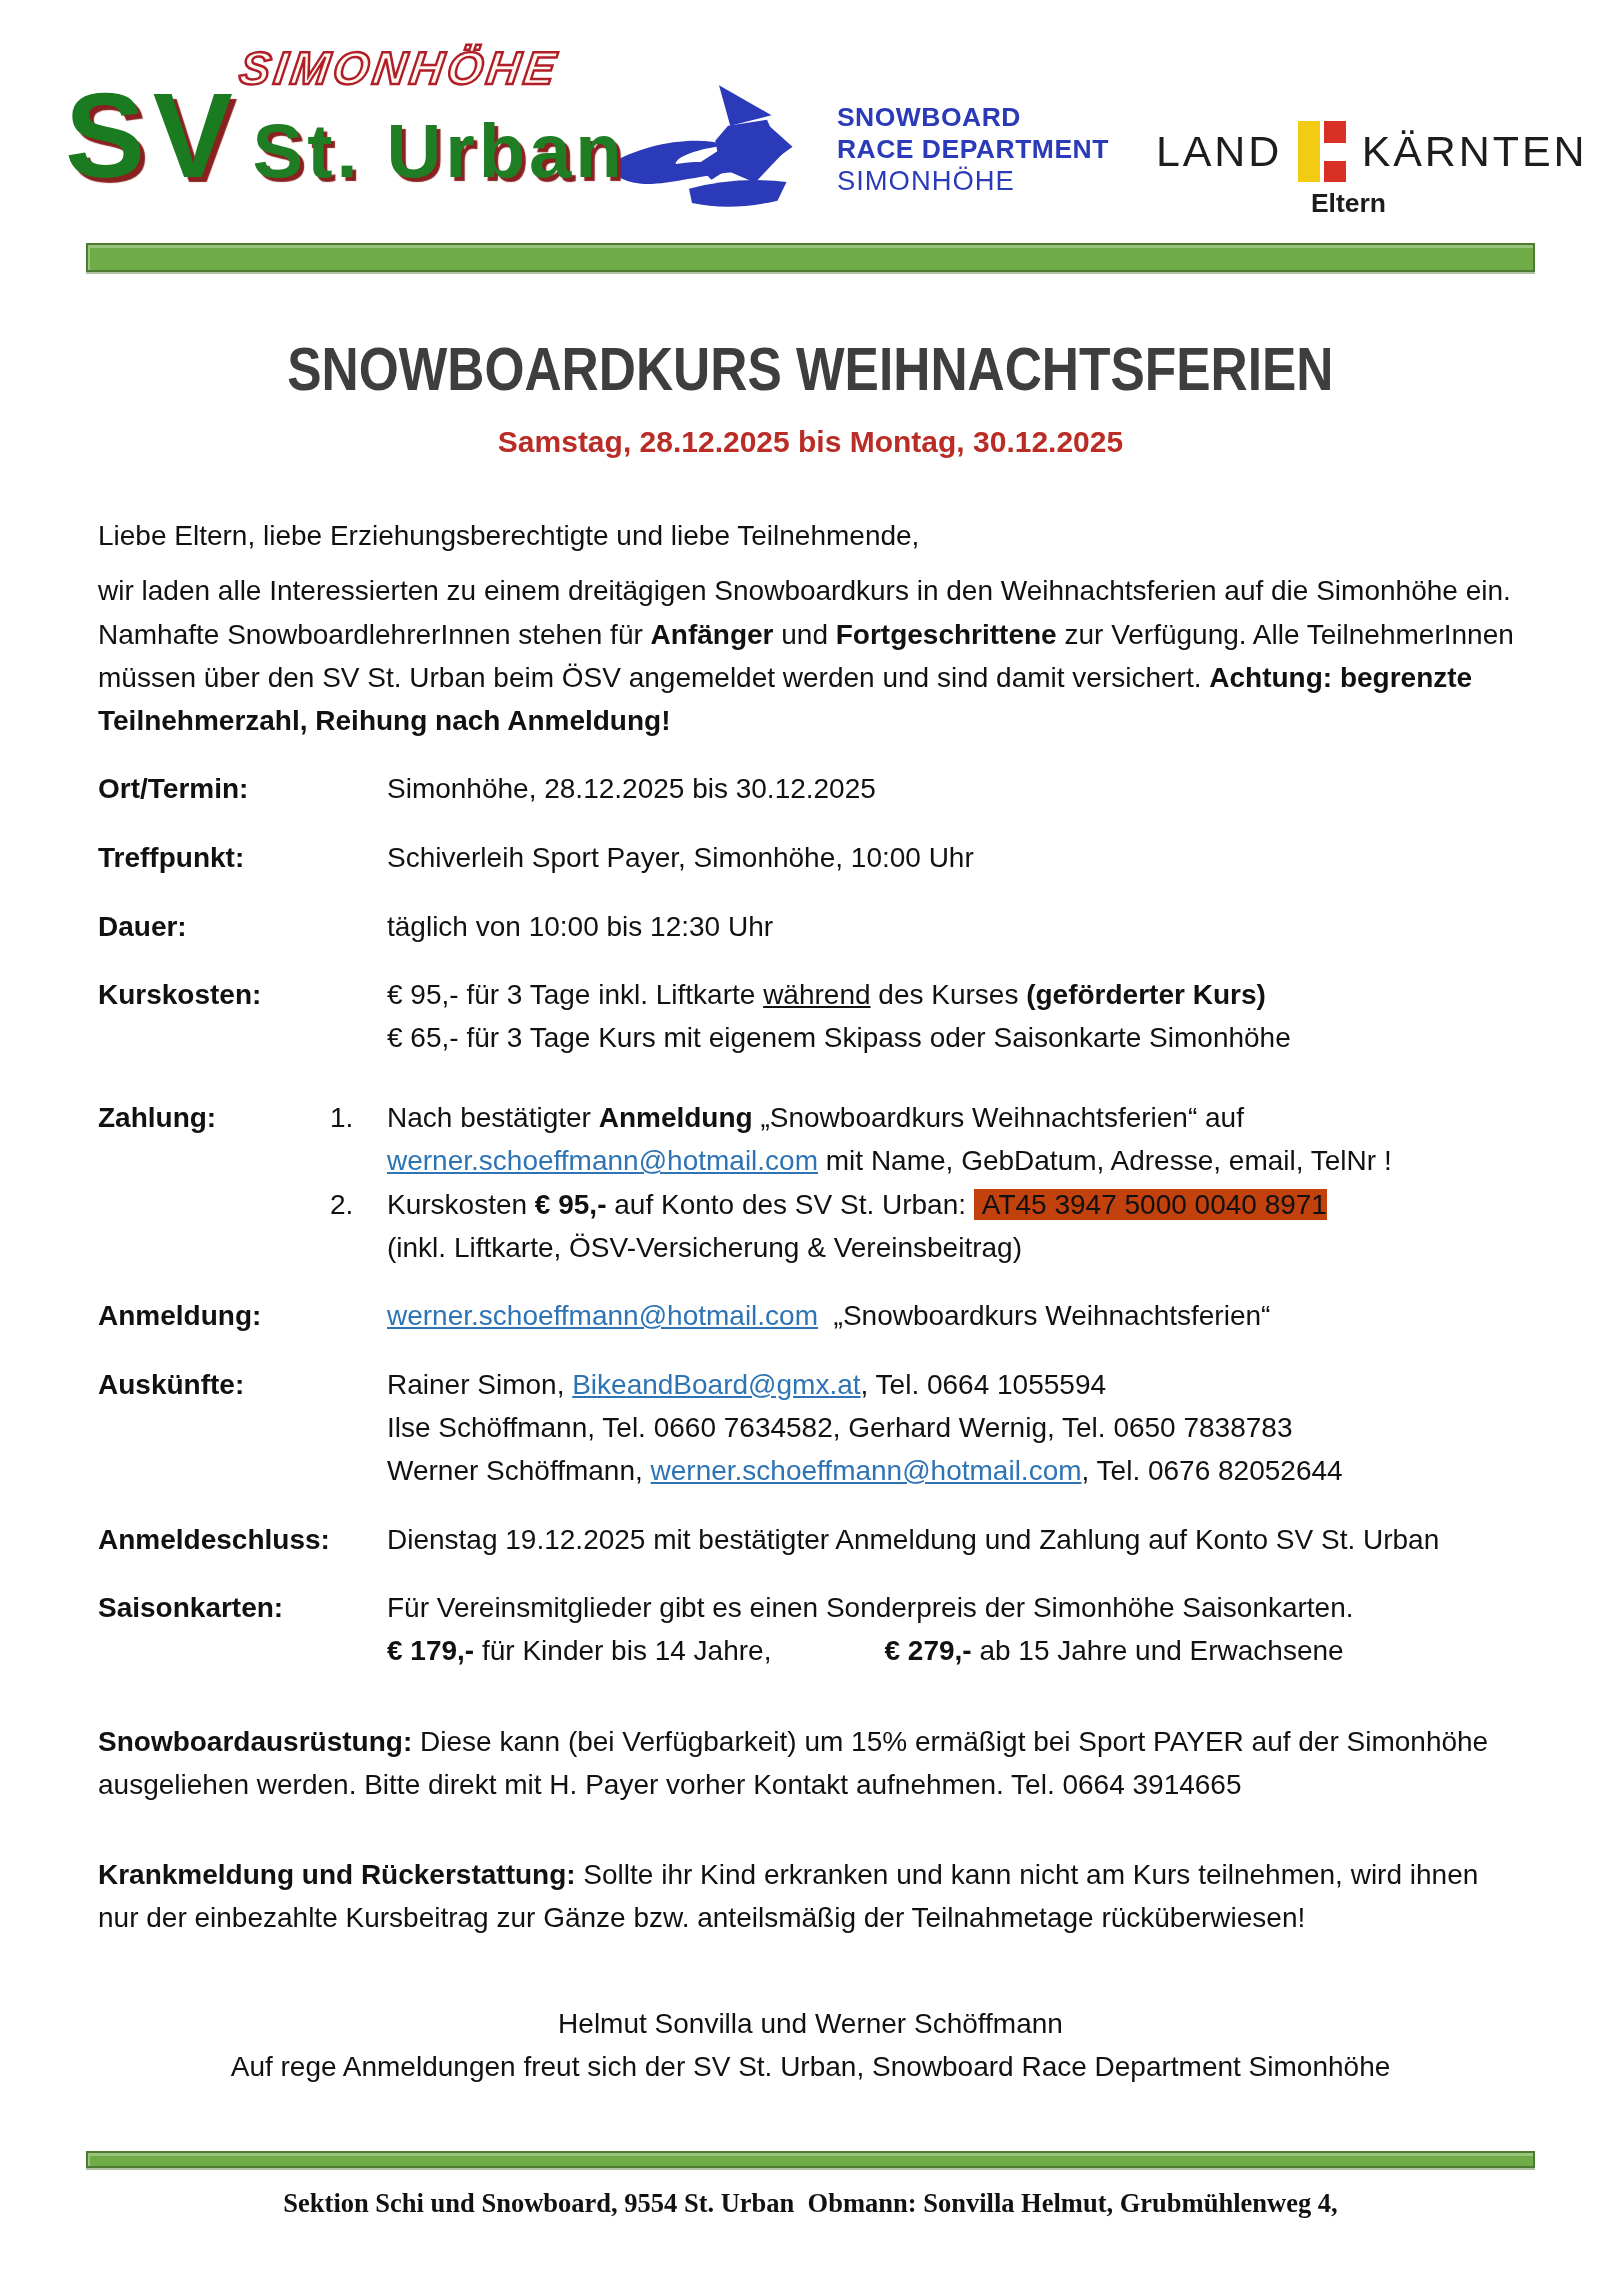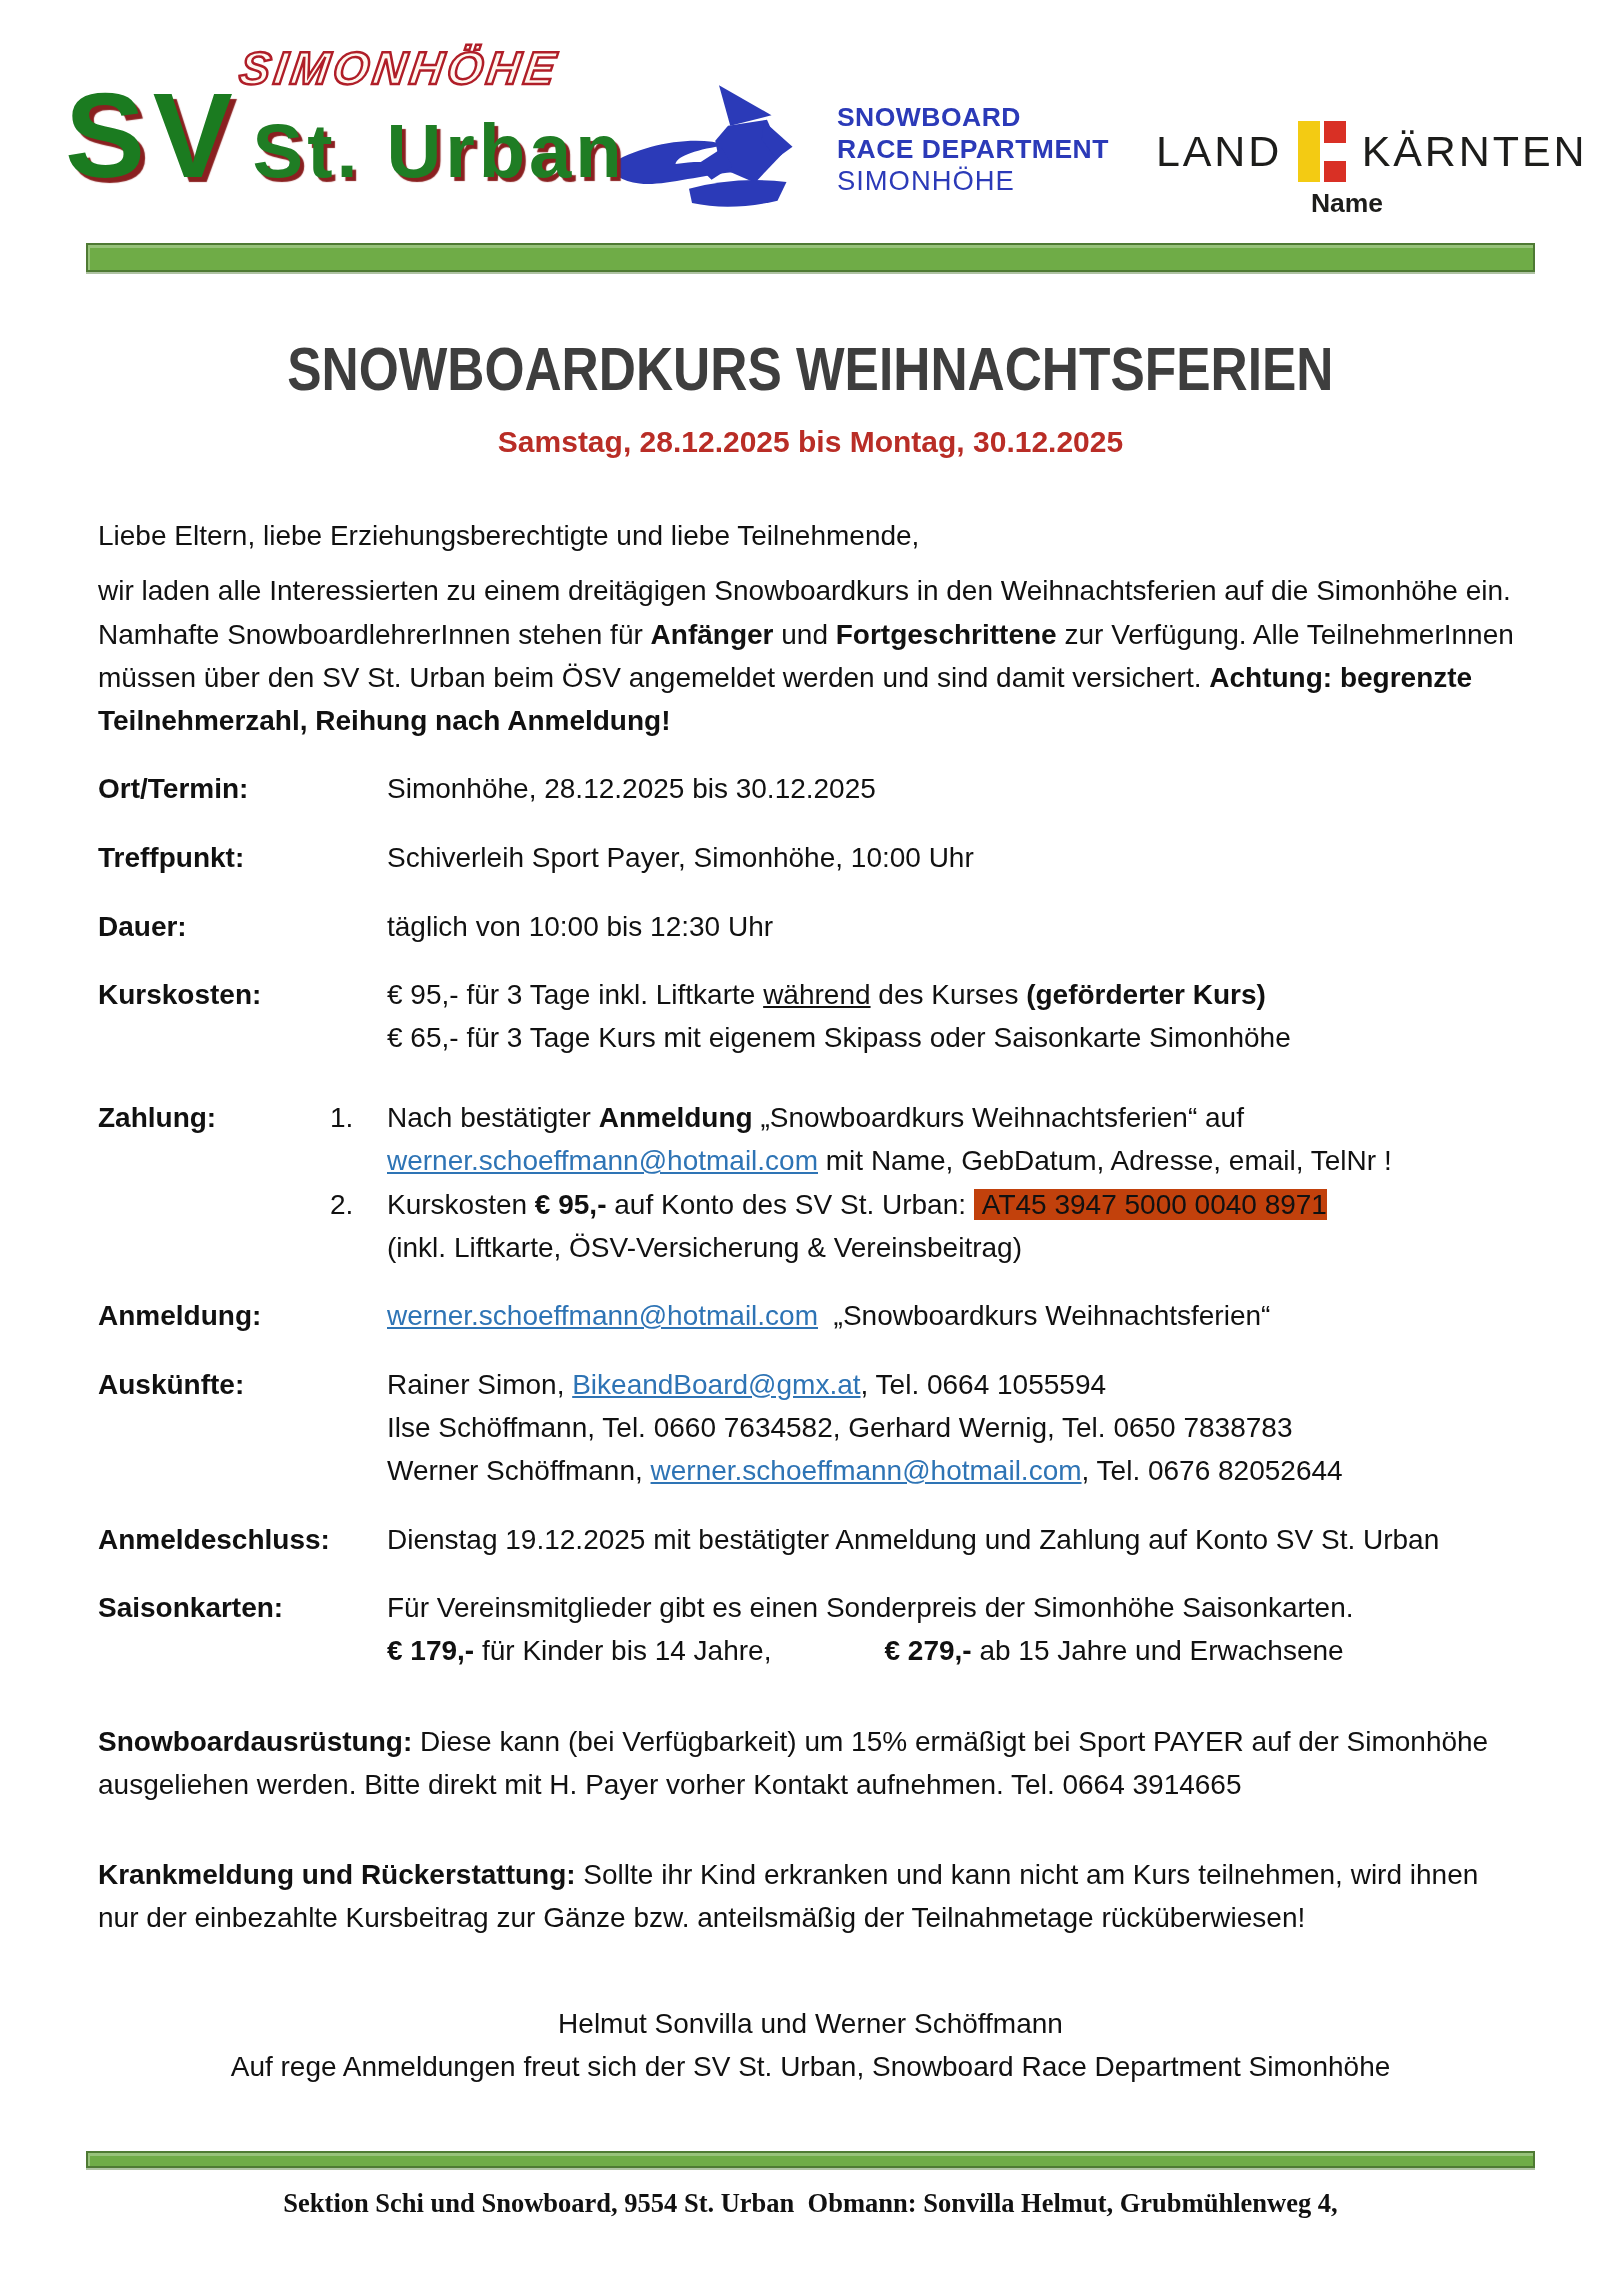--- a/index.html
+++ b/index.html
@@ -122,21 +122,21 @@
         <span class="kaernten-word">LAND</span>
         <span class="kaernten-flag">
           <span class="flag-yellow"></span>
           <span class="flag-reds">
               <span class="flag-red"></span>
               <span class="flag-red"></span>
             </span>
         </span>
         <span class="kaernten-word">KÄRNTEN</span>
       </div>
-      <div class="kaernten-sport">Name</div>
+      <div class="kaernten-sport">Eltern</div>
     </div>
 
   </div>
 
   <div class="bar"></div>
 
   <div class="title-wrap">
     <span class="title-inner">SNOWBOARDKURS WEIHNACHTSFERIEN</span>
   </div>
   <div class="subtitle">Samstag, 28.12.2025 bis Montag, 30.12.2025</div>

